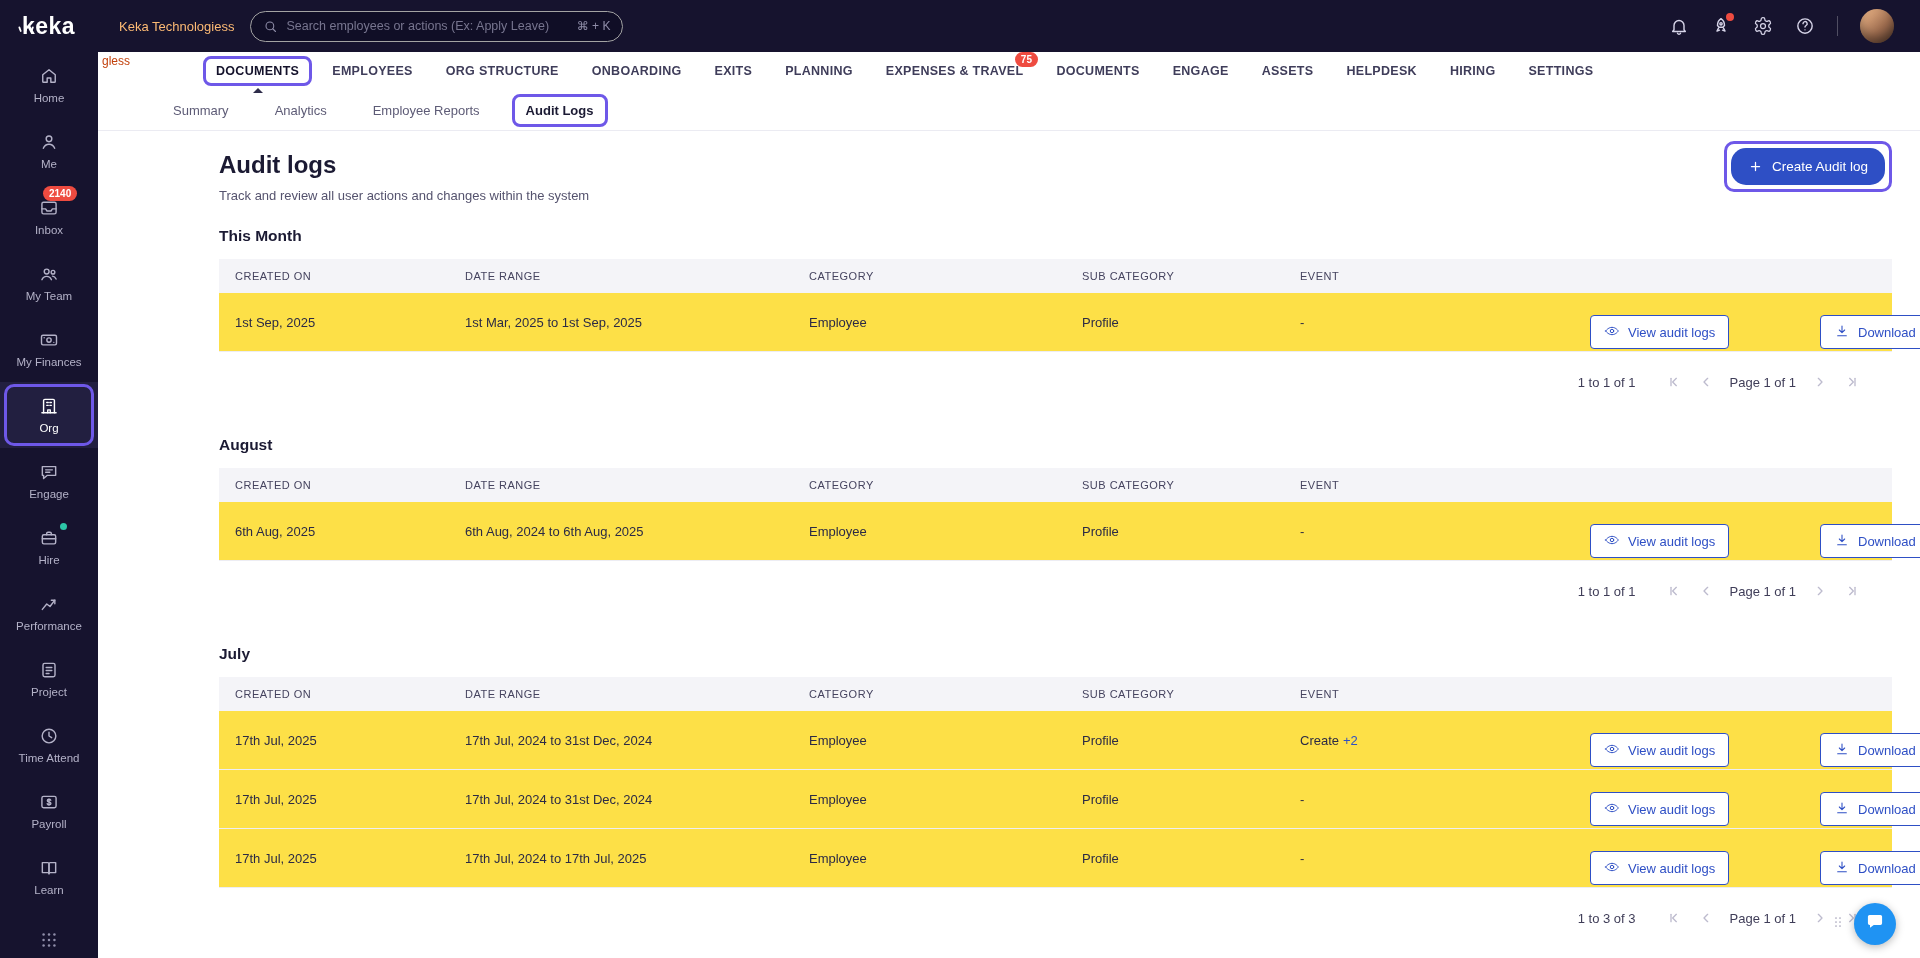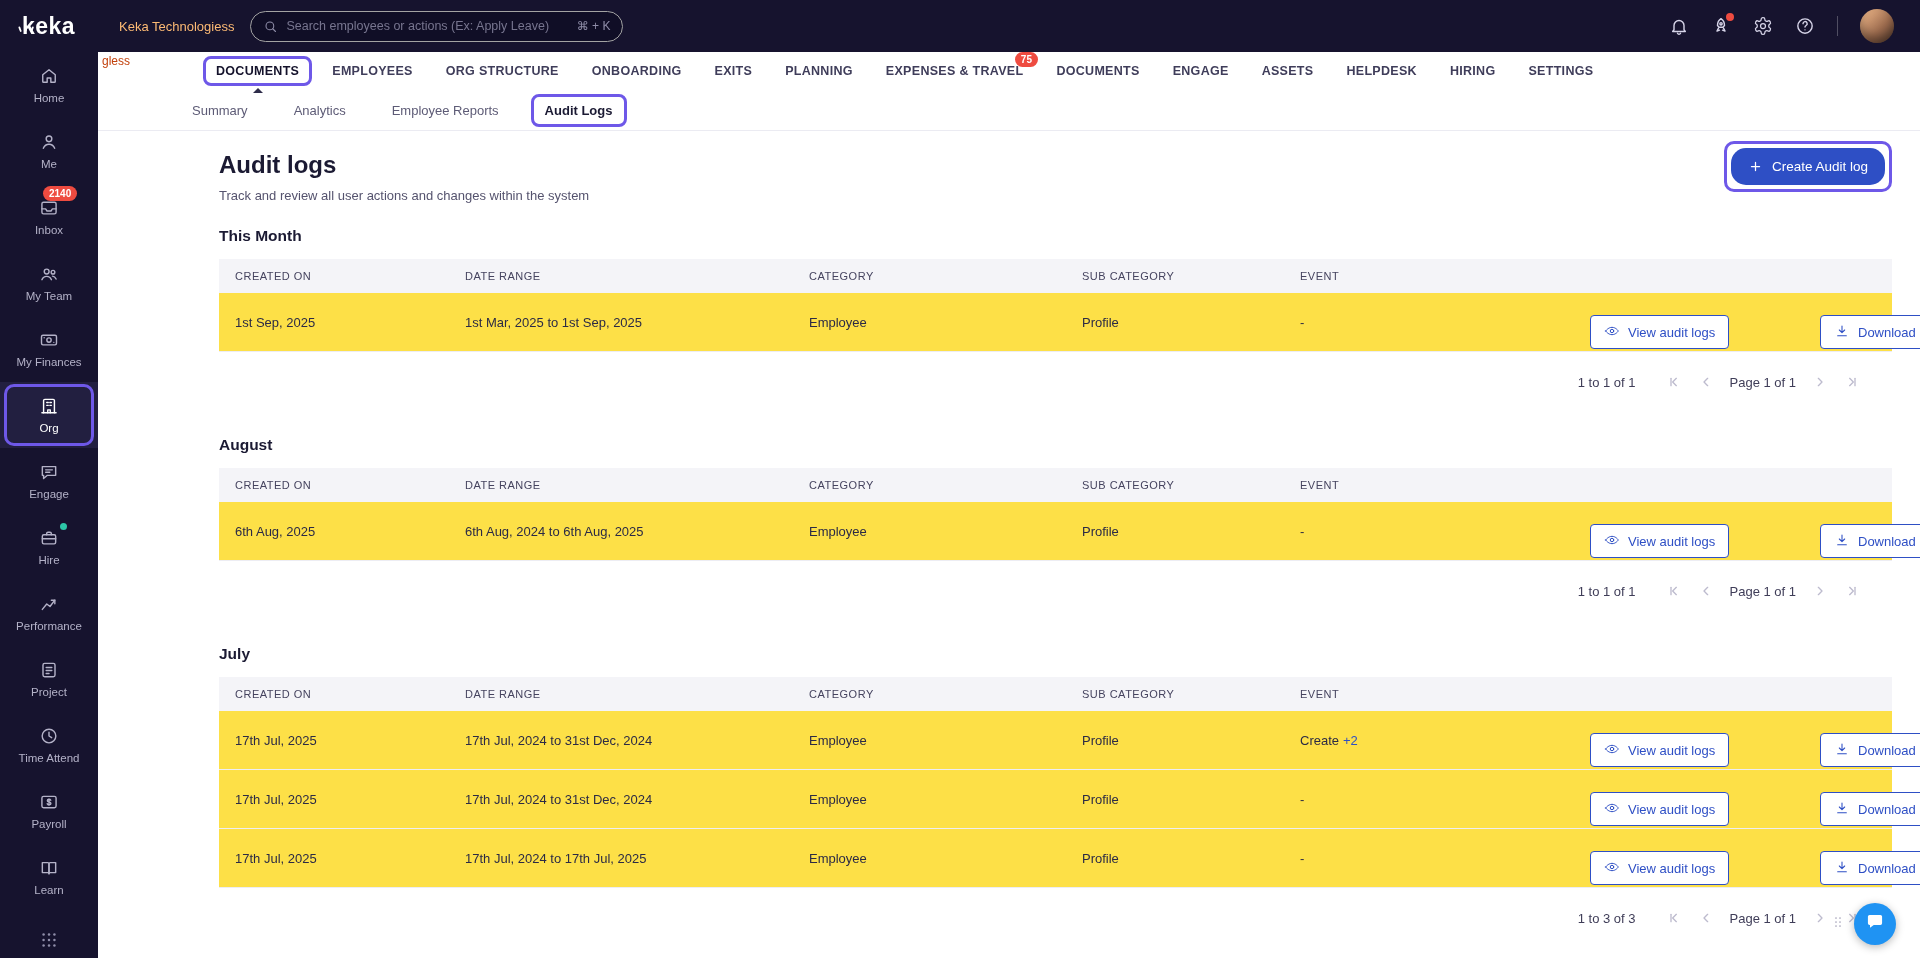--- a/index.html
+++ b/index.html
@@ -59,21 +59,21 @@
   .nav{ height:38px; display:flex; align-items:center; gap:33px; padding-left:118px; background:#fff; }
   .nav-item{ font-size:12.5px; font-weight:600; color:#3f3d5a; letter-spacing:.3px; cursor:pointer;
     position:relative; white-space:nowrap; }
   .nav-item.active{ color:#14122b; font-weight:700; }
   .nav-item.active::before{ content:''; position:absolute; inset:-8px -13px; border:3px solid var(--purple);
     border-radius:8px; }
   .nav-item.active::after{ content:''; position:absolute; left:50%; bottom:-15px; transform:translateX(-50%);
     border:5px solid transparent; border-bottom-color:#2e2c4a; }
   .nav-badge{ position:absolute; top:-12px; right:-15px; background:var(--red); color:#fff; font-size:10px;
     font-weight:700; padding:2px 6px; border-radius:9px; line-height:1.1; }
-  .subnav{ height:41px; display:flex; align-items:center; gap:46px; padding-left:94px;
+  .subnav{ height:41px; display:flex; align-items:center; gap:46px; padding-left:75px;
     border-bottom:1px solid #ebebf2; background:#fff; }
   .subnav-item{ font-size:13px; color:#5d5b76; cursor:pointer; position:relative; white-space:nowrap; }
   .subnav-item.active{ color:var(--text-dark); font-weight:600; }
   .subnav-item.active::before{ content:''; position:absolute; inset:-9px -14px; border:3px solid var(--purple);
     border-radius:8px; }
 
   .content{ padding:20px 28px 0 121px; }
   .page-head{ display:flex; justify-content:space-between; align-items:flex-start; }
   .page-title{ font-size:24px; font-weight:700; color:var(--text-dark); }
   .page-subtitle{ font-size:13px; color:var(--text-mid); margin-top:9px; }

